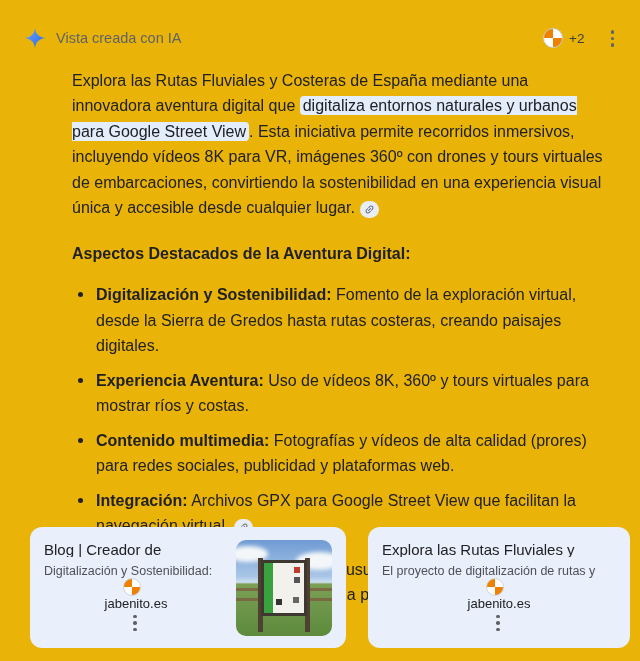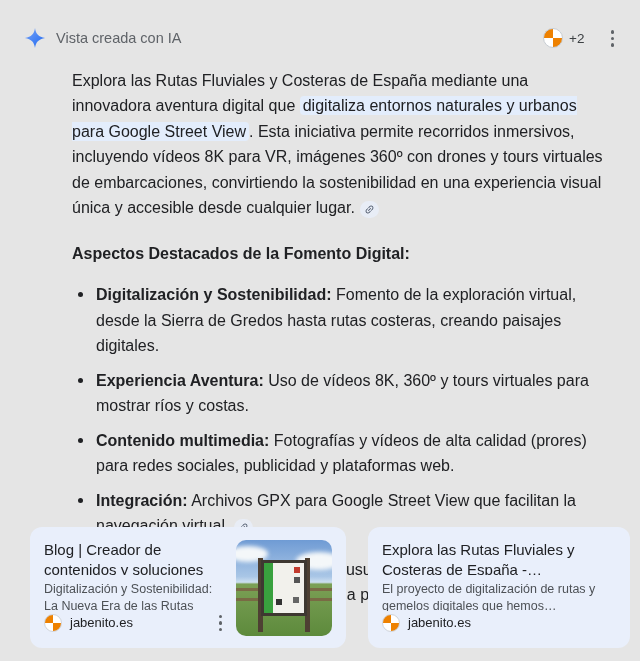--- a/index.html
+++ b/index.html
@@ -1,18 +1,18 @@
 <!DOCTYPE html>
 <html><head>
 <meta charset="utf-8">
 <style>
   * { margin:0; padding:0; box-sizing:border-box; }
   html,body { background:#fff; }
   body { font-family:"Liberation Sans", sans-serif; color:#202124; }
-  .page { position:relative; width:640px; height:661px; background:#e5e5e5; overflow:hidden; }
+  .page { position:relative; width:640px; height:661px; background:#eab308; overflow:hidden; }
 
   
   .hdr { display:flex; align-items:center; padding:26px 22px 0 24px; }
   .spark { width:22px; height:22px; margin-right:10px; flex:0 0 auto; }
   .ai-label { font-size:14.5px; color:#5f6368; flex:1 1 auto; }
   .hdr-right { display:flex; align-items:center; gap:6px; }
   .fav-cluster { width:20px; height:20px; border-radius:50%;
       background:conic-gradient(#ffffff 0deg 90deg, #ee8100 90deg 180deg, #ffffff 180deg 270deg, #ee8100 270deg 360deg);
       border:1px solid #c8cdd3; }
   .more-count { font-size:13.5px; color:#3c4043; margin-right:16px; }
@@ -38,21 +38,21 @@
   .cards { position:absolute; left:0; top:527px; width:640px; height:121px; }
   .card { position:absolute; top:0; height:121px; background:#e9effb; border-radius:12px;
       display:flex; padding:13px 14px; cursor:pointer; }
   .card-1 { left:30px; width:316px; }
   .card-2 { left:368px; width:262px; }
   .card-sliver { position:absolute; top:0; left:604px; width:16px; height:121px;
       background:#e9effb; border-radius:10px; }
   .card-text { flex:1 1 auto; display:flex; flex-direction:column; min-width:0; }
   .card-title { font-size:15px; line-height:20px; color:#202124; max-height:40px; overflow:hidden; }
   .card-desc { font-size:12.5px; line-height:17px; color:#4d5156; margin-top:6px; max-height:34px; overflow:hidden; }
-  .card-foot { margin-top:auto; display:flex; align-items:center; }
+  .card-foot { margin-top:auto; display:flex; align-items:center;flex-direction:column; }
   .fav { width:18px; height:18px; border-radius:50%; flex:0 0 auto;
       background:conic-gradient(#ffffff 0deg 90deg, #ee8100 90deg 180deg, #ffffff 180deg 270deg, #ee8100 270deg 360deg);
       border:1px solid #d0d4da; margin-right:8px; }
   .src { font-size:13px; color:#202124; flex:1 1 auto; }
   .card .kebab { margin-right:2px; }
 
   
   .thumb { position:relative; width:96px; height:96px; border-radius:10px; overflow:hidden;
       flex:0 0 auto; margin-left:8px; align-self:center;
       background:linear-gradient(#6f9bd4 0%, #a9c6e6 38%, #cddff0 44%, #7ba055 46%, #5d8a3c 100%); }
@@ -101,21 +101,21 @@
     </div>
   </div>
 
   <div class="content">
     <p class="para"><span>Explora las Rutas Fluviales y Costeras de España mediante una innovadora aventura digital que </span><span class="hl">digitaliza entornos naturales y urbanos para Google Street View</span><span>. Esta iniciativa permite recorridos inmersivos, incluyendo vídeos 8K para VR, imágenes 360º con drones y tours virtuales de embarcaciones, convirtiendo la sostenibilidad en una experiencia visual única y accesible desde cualquier lugar.</span><span class="chip">
           <svg viewBox="0 0 24 24">
             <path d="M3.9 12c0-1.71 1.39-3.1 3.1-3.1h4V7H7c-2.76 0-5 2.24-5 5s2.24 5 5 5h4v-1.9H7c-1.71 0-3.1-1.39-3.1-3.1zM8 13h8v-2H8v2zm9-6h-4v1.9h4c1.71 0 3.1 1.39 3.1 3.1s-1.39 3.1-3.1 3.1h-4V17h4c2.76 0 5-2.24 5-5s-2.24-5-5-5z"></path>
           </svg>
         </span></p>
 
-    <p class="sec-head">Aspectos Destacados de la Fomento Digital:</p>
+    <p class="sec-head">Aspectos Destacados de la Aventura Digital:</p>
 
     <ul class="points">
       <li><b>Digitalización y Sostenibilidad:</b><span> Fomento de la exploración virtual, desde la Sierra de Gredos hasta rutas costeras, creando paisajes digitales.</span></li>
       <li><b>Experiencia Aventura:</b><span> Uso de vídeos 8K, 360º y tours virtuales para mostrar ríos y costas.</span></li>
       <li><b>Contenido multimedia:</b><span> Fotografías y vídeos de alta calidad (prores) para redes sociales, publicidad y plataformas web.</span></li>
       <li><b>Integración:</b><span> Archivos GPX para Google Street View que facilitan la navegación virtual.</span><span class="chip">
             <svg viewBox="0 0 24 24">
               <path d="M3.9 12c0-1.71 1.39-3.1 3.1-3.1h4V7H7c-2.76 0-5 2.24-5 5s2.24 5 5 5h4v-1.9H7c-1.71 0-3.1-1.39-3.1-3.1zM8 13h8v-2H8v2zm9-6h-4v1.9h4c1.71 0 3.1 1.39 3.1 3.1s-1.39 3.1-3.1 3.1h-4V17h4c2.76 0 5-2.24 5-5s-2.24-5-5-5z"></path>
             </svg>
           </span></li>

